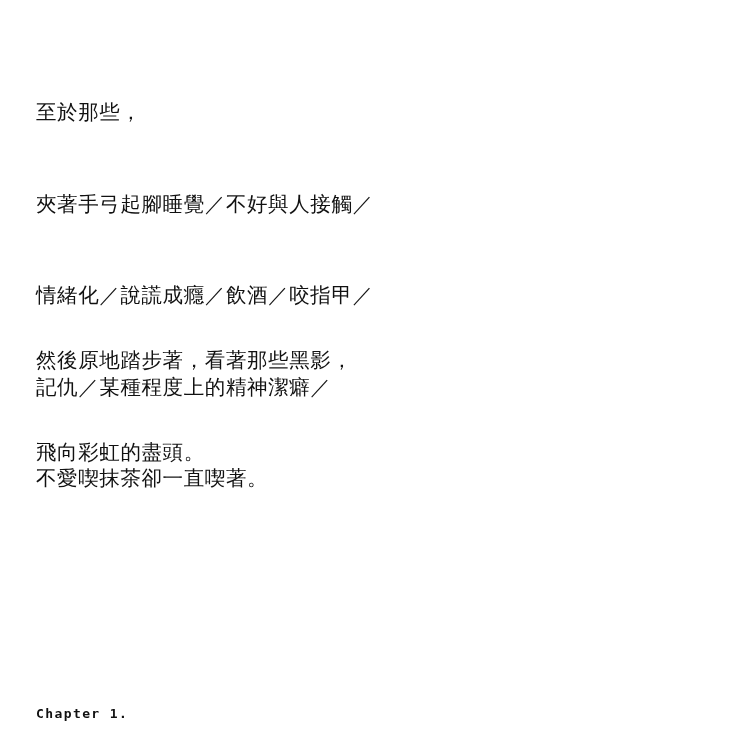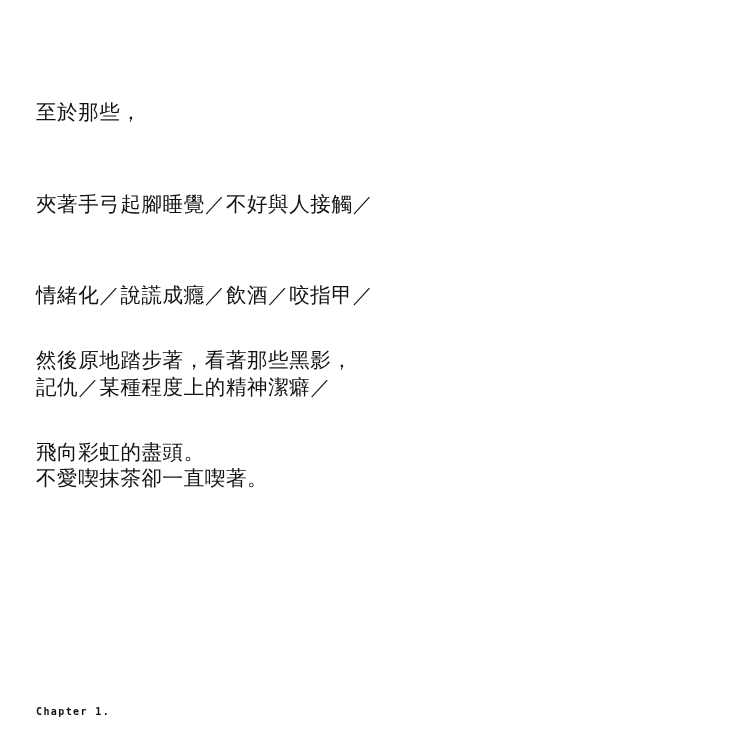--- a/index.html
+++ b/index.html
@@ -45,21 +45,21 @@
   .poem-line {
     display: block;
     white-space: pre;
   }
 
   #chapter-label {
     position: absolute;
     left: 36px;
     top: 706px;
     font-family: "DejaVu Sans Mono", "Liberation Mono", monospace;
-    font-size: 10px;
+    font-size: 13px;
     font-weight: bold;
     letter-spacing: 1.4px;
     color: #111111;
     white-space: pre;
   }
 
   #chapter-title {
     position: absolute;
     left: 140px;
     top: 546px;

